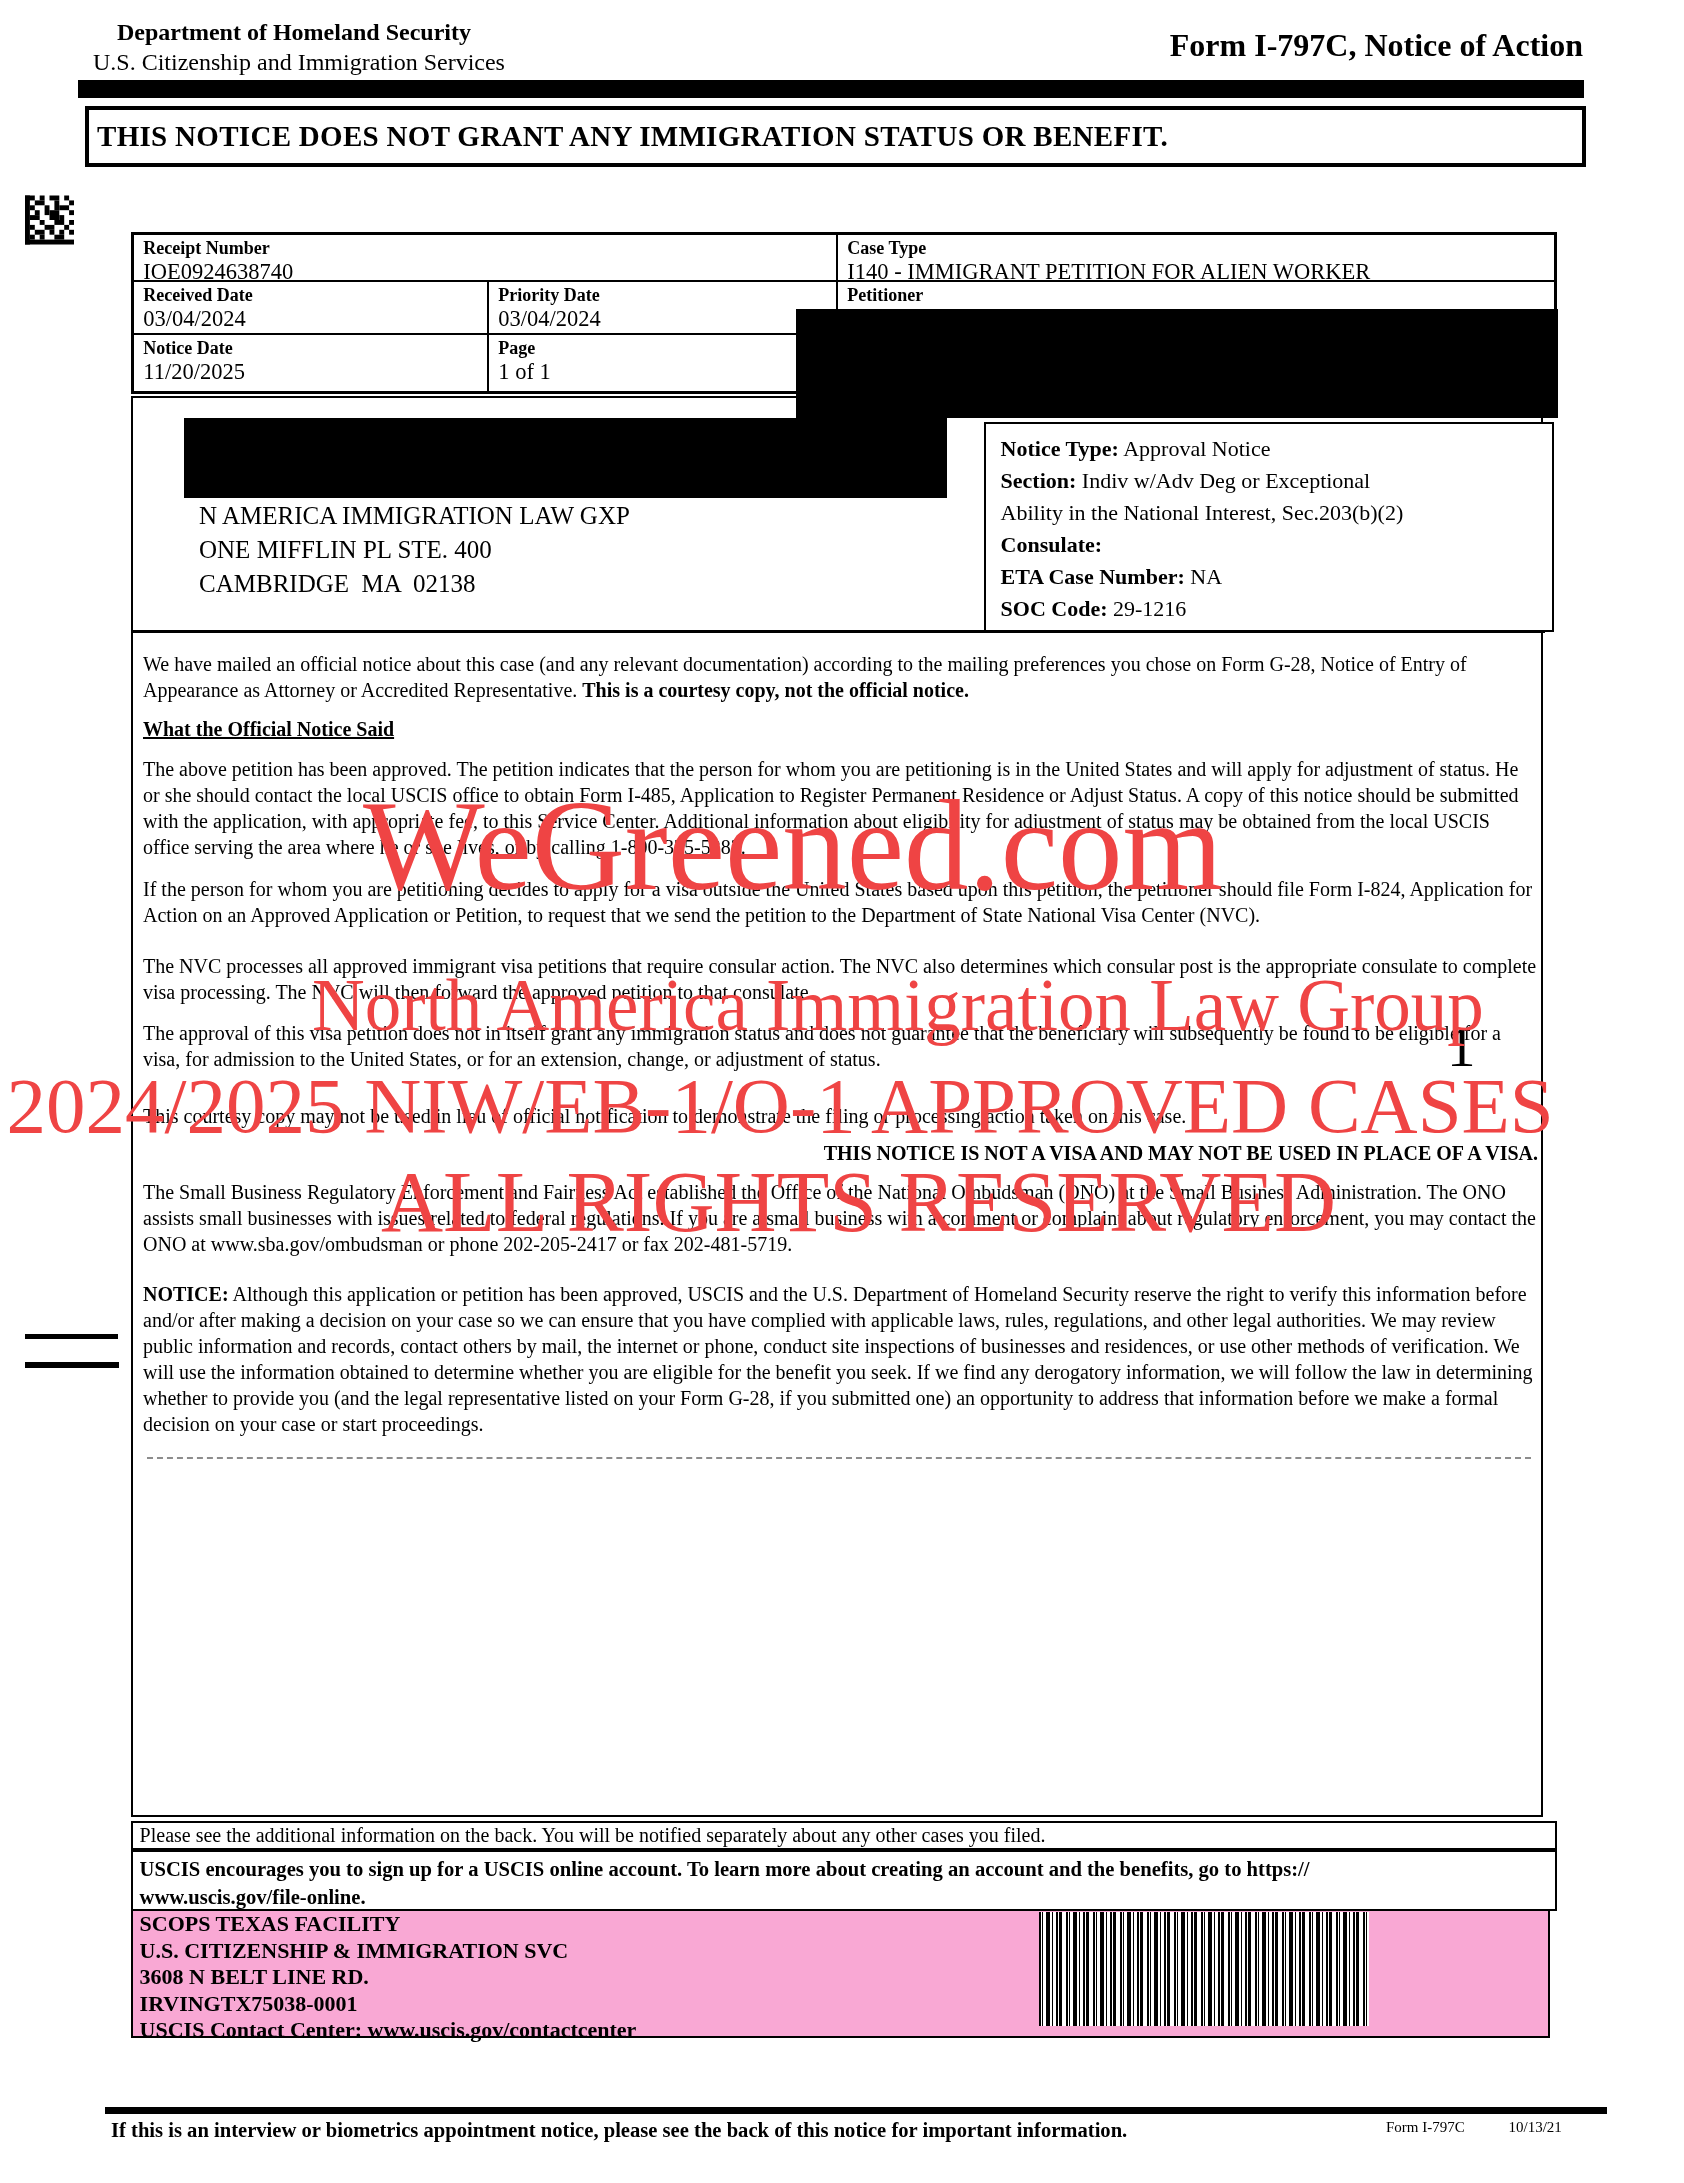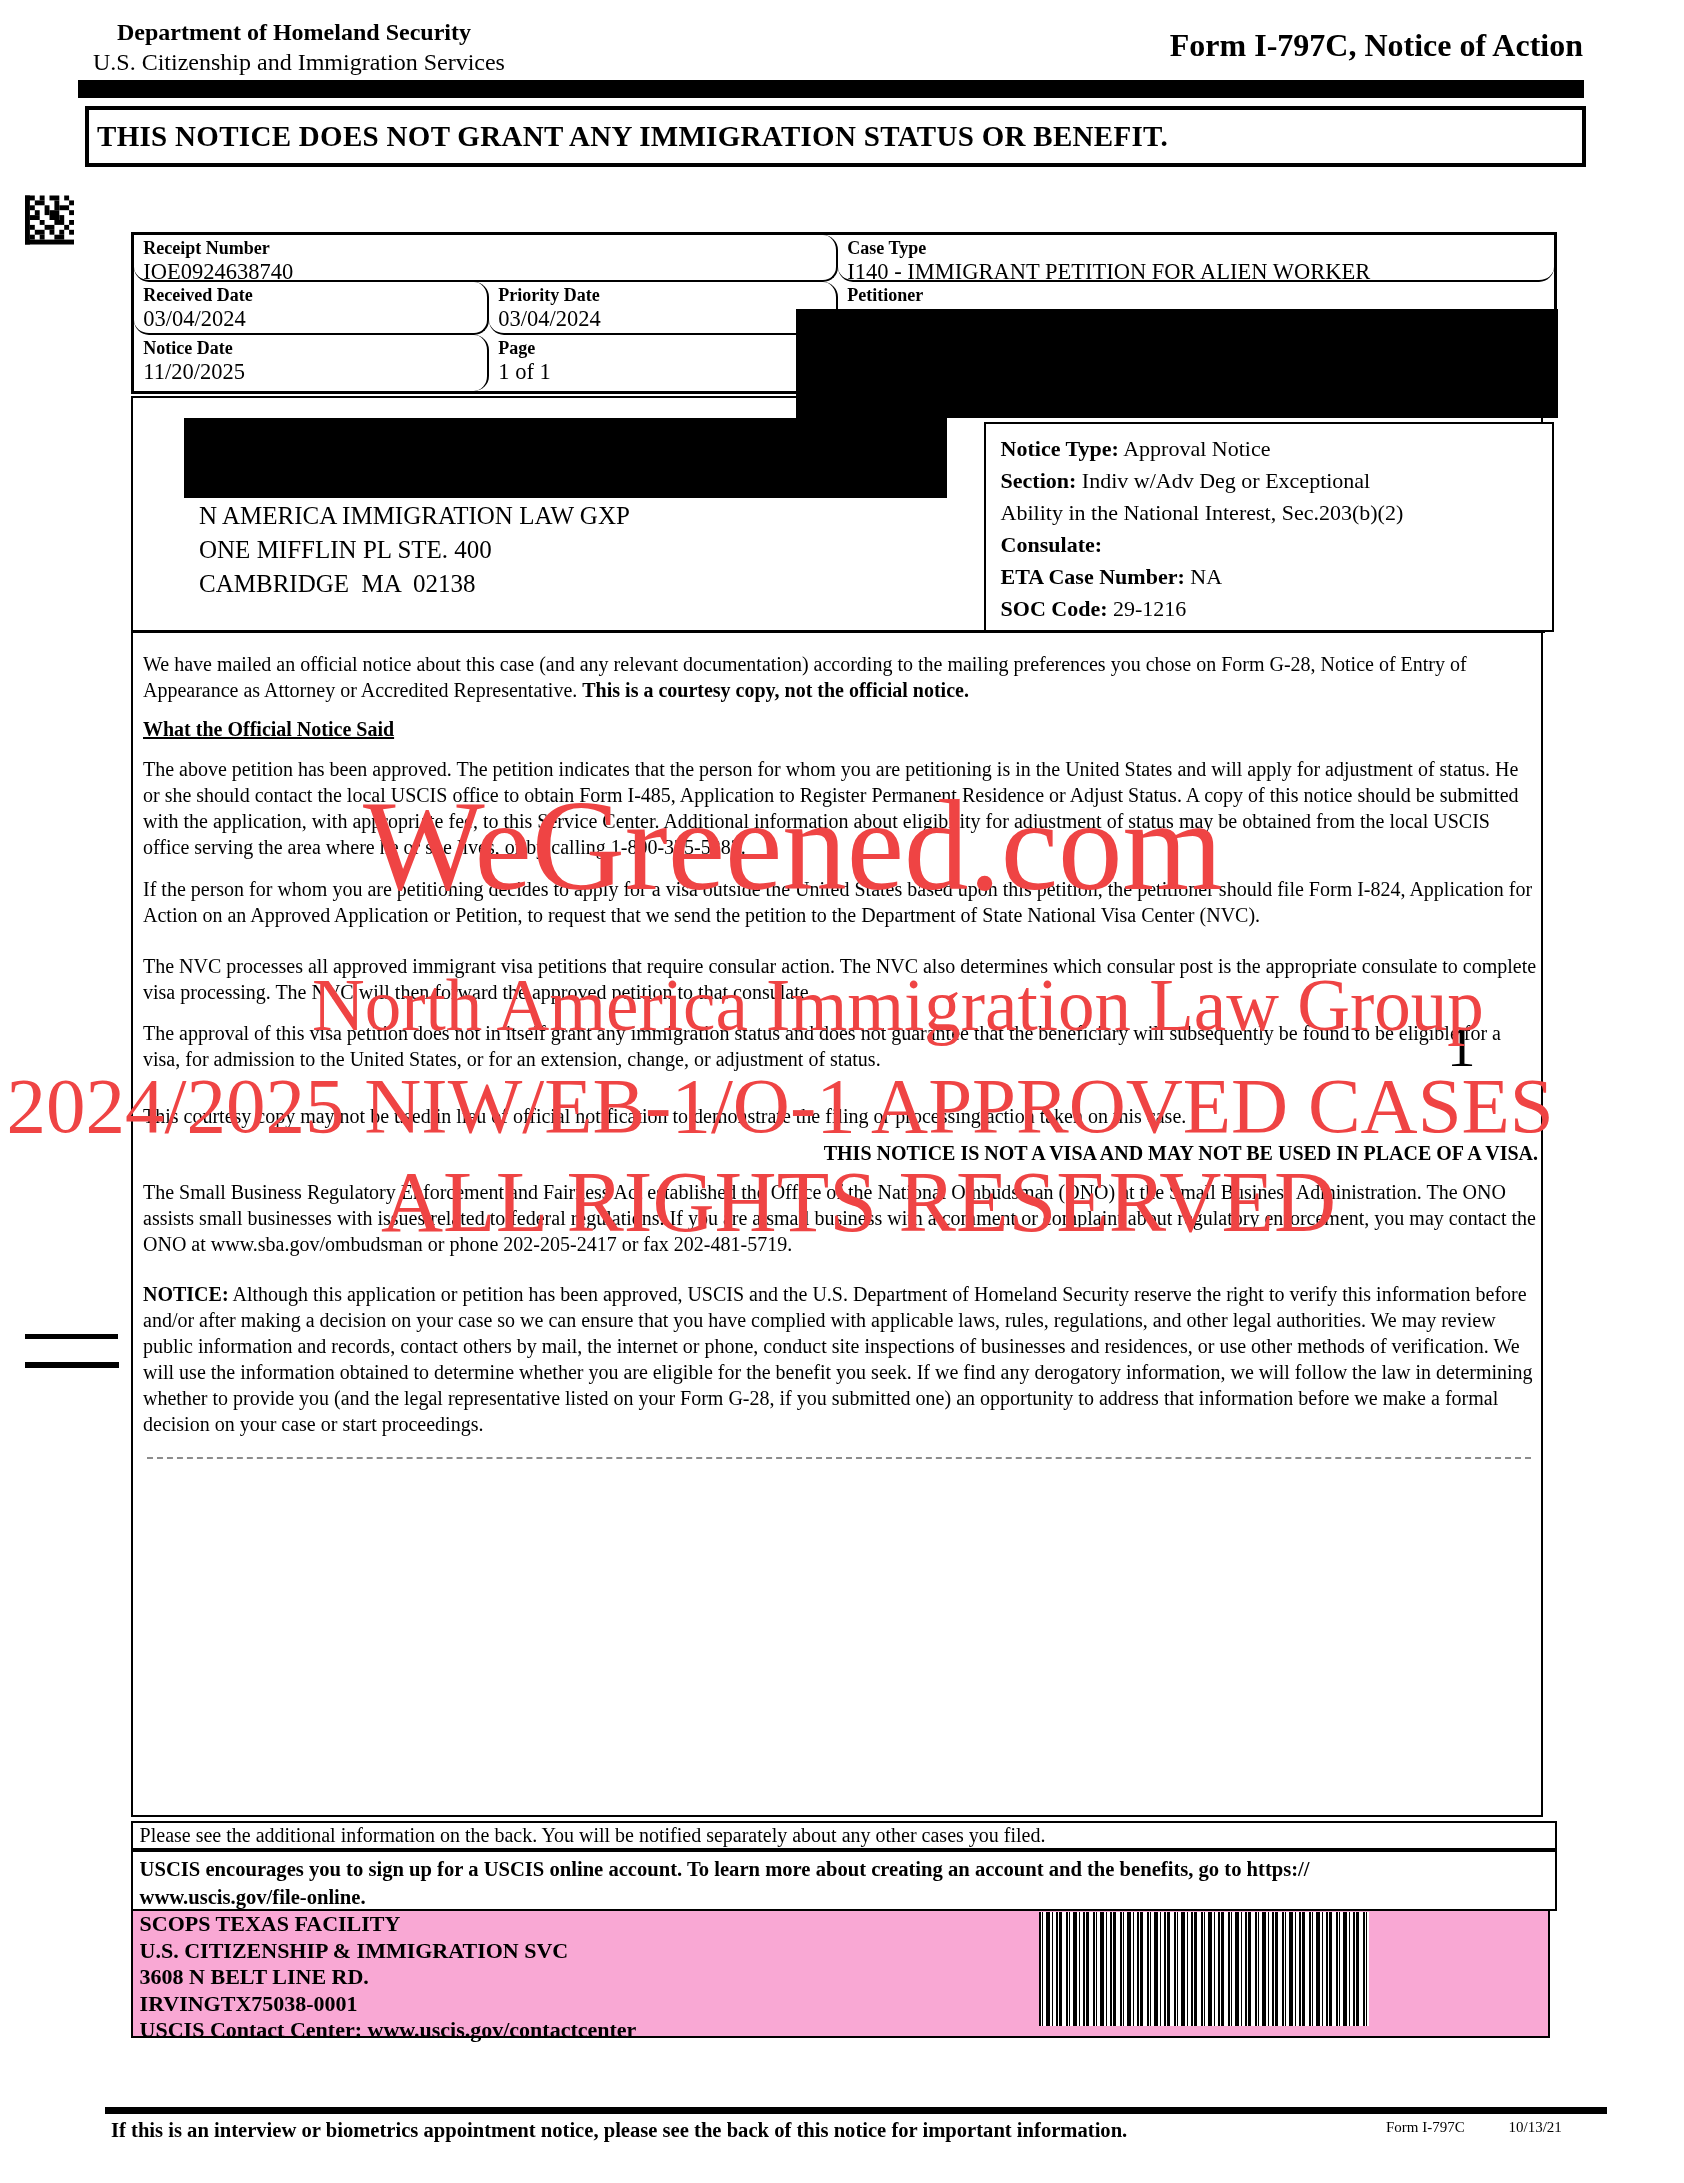--- a/index.html
+++ b/index.html
@@ -13,21 +13,21 @@
   .agency2{left:93px;top:49px;font-size:24px;}
   .formtitle{right:101px;top:26.5px;font-size:32px;font-weight:bold;}
   .topbar{left:78px;top:80px;width:1506px;height:18px;background:#000;}
   .banner{left:85px;top:106px;width:1493px;height:53px;border:4px solid #000;display:flex;align-items:center;}
   .banner span{font-size:29px;font-weight:bold;padding-left:8px;letter-spacing:0.3px;}
   
   .dm{left:25px;top:194px;width:49px;height:52px;}
   
   .rtable{left:131px;top:232px;width:1420px;height:156px;border:3.3px solid #000;display:grid;
           grid-template-columns:355px 349px 716px;grid-template-rows:47px 53px 56px;}
-  .cell{border-right:2.7px solid #000;border-bottom:2.7px solid #000;padding:2.7px 0 0 9.3px;overflow:hidden;border-radius:15px;}
+  .cell{border-right:2.7px solid #000;border-bottom:2.7px solid #000;padding:2.7px 0 0 9.3px;overflow:hidden;}
   .cell .lbl{display:block;font-size:18px;font-weight:bold;line-height:20px;}
   .cell .val{display:block;font-size:22.5px;line-height:25px;margin-top:1.3px;}
   .c-receipt{grid-column:1/3;grid-row:1;}
   .c-casetype{grid-column:3;grid-row:1;border-right:none;}
   .c-received{grid-column:1;grid-row:2;}
   .c-priority{grid-column:2;grid-row:2;}
   .c-petitioner{grid-column:3;grid-row:2/4;border-right:none;border-bottom:none;}
   .c-noticedate{grid-column:1;grid-row:3;border-bottom:none;}
   .c-page{grid-column:2;grid-row:3;border-bottom:none;}
   

